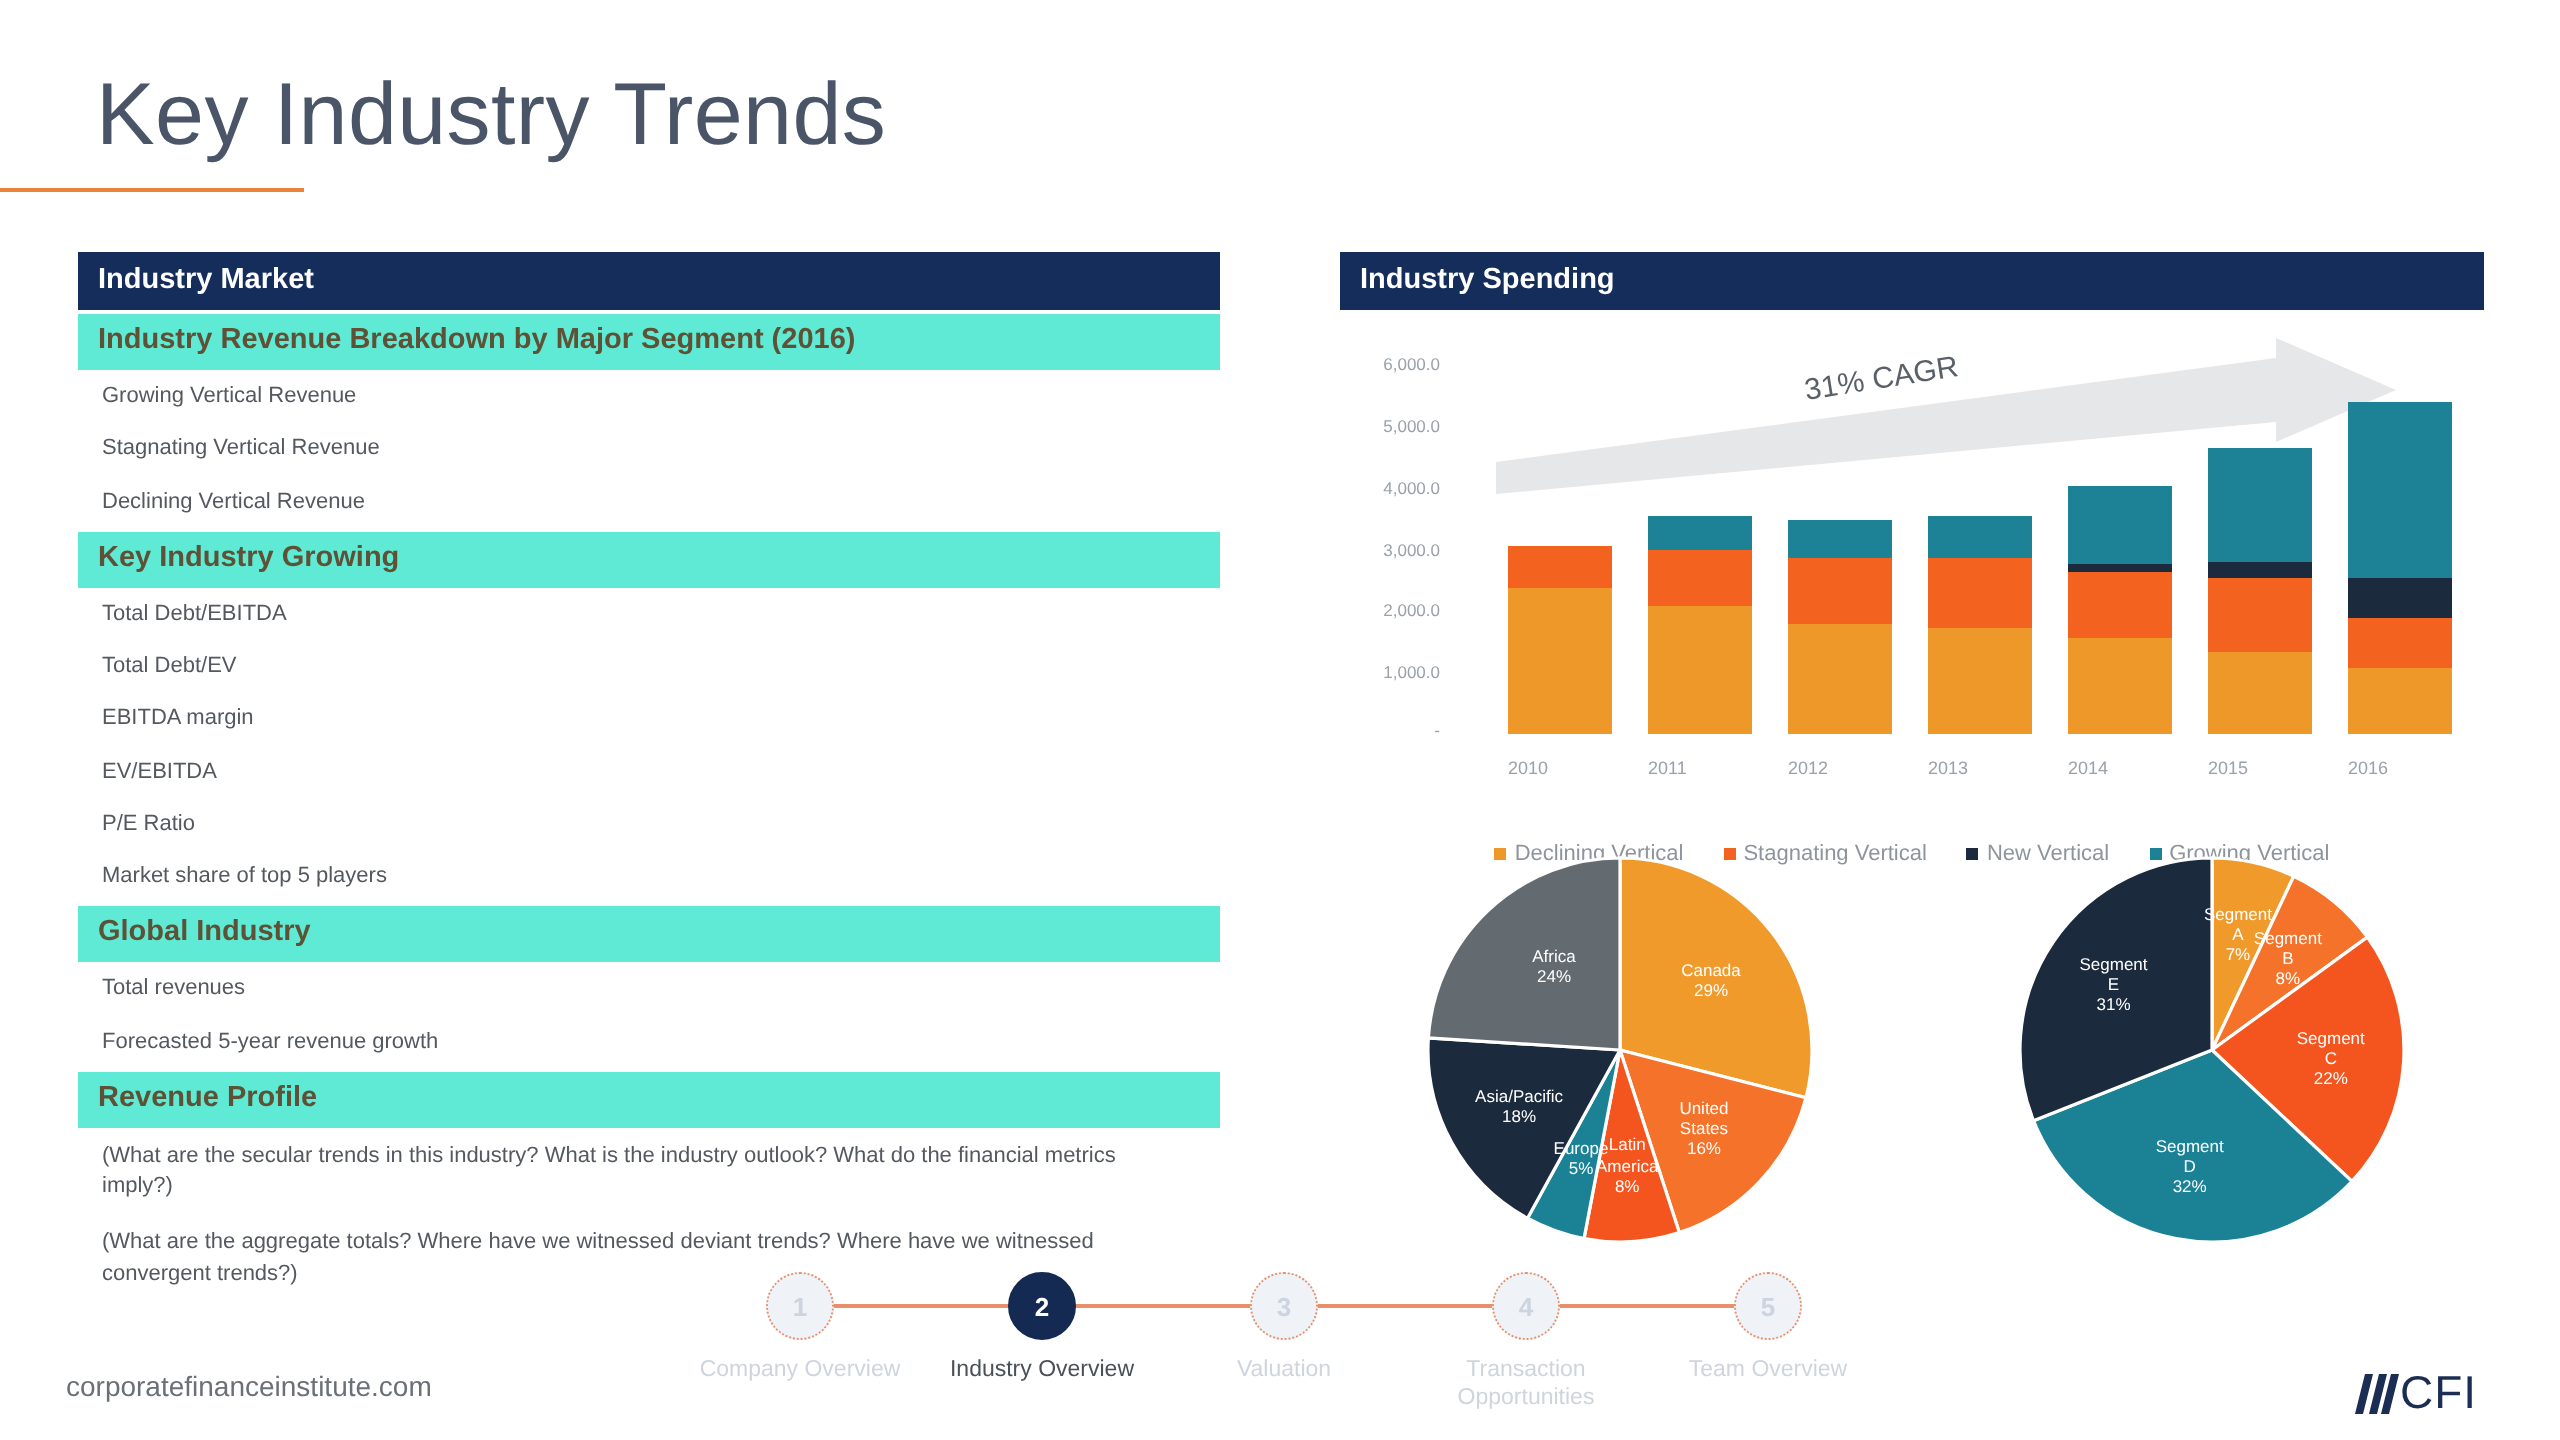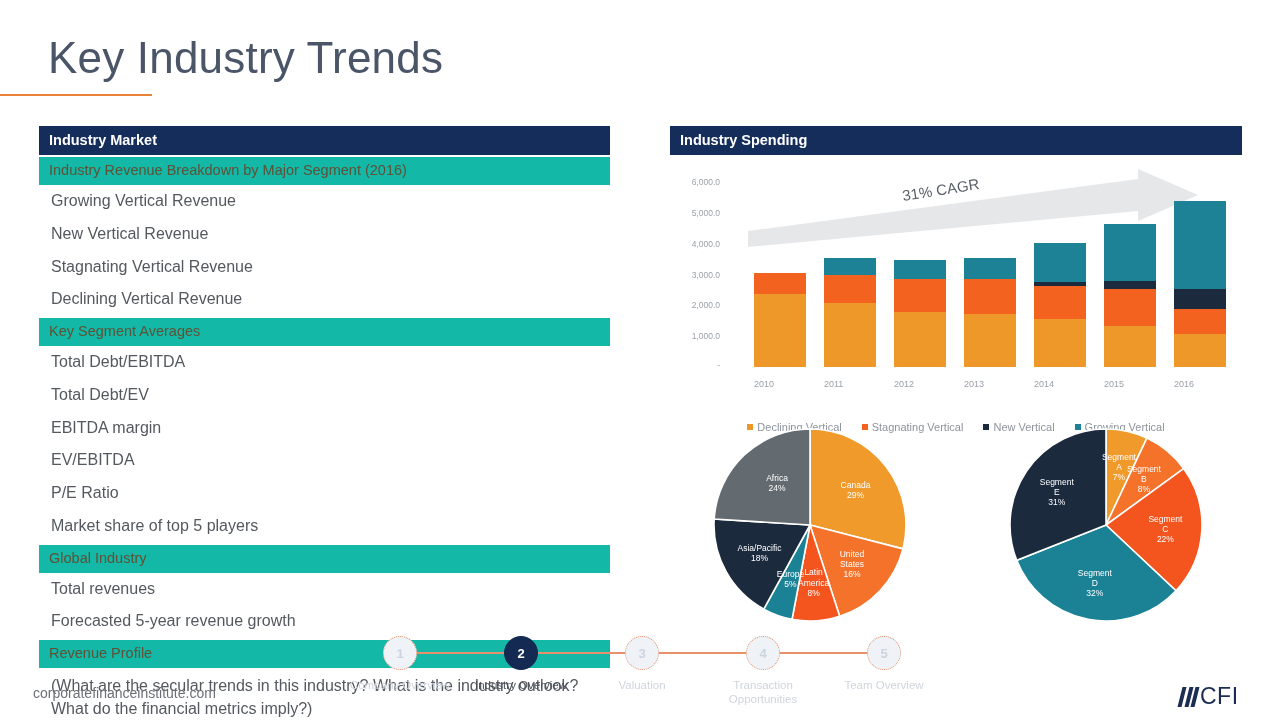--- a/index.html
+++ b/index.html
@@ -26,27 +26,27 @@
   }
 
   
   .left-panel{position:absolute;left:39px;top:126px;width:571px;}
   .bar-navy{
     background:#152d5b;color:#ffffff;
     font-size:14.5px;font-weight:700;
     padding:5px 10px 6px 10px;line-height:1.25;
   }
   .bar-orange{
-    background:#14b8a6;color:#5e5136;
-    font-size:14.5px;font-weight:400;
+    background:#5eead4;color:#5e5136;
+    font-size:14.5px;font-weight:700;
     padding:4px 10px 5px 10px;line-height:1.3;
     margin-top:2px;
   }
   .li{
-    font-size:16px;color:#54595f;
+    font-size:11px;color:#54595f;
     padding:6px 10px 6px 12px;line-height:1.3;
   }
   .li.para{padding-top:7px;padding-bottom:5px;line-height:1.42;padding-right:16px;}
 
   
   .right-panel{position:absolute;left:670px;top:126px;width:572px;}
   .chart-area{position:relative;width:572px;height:285px;}
 
   .axis-label{
     position:absolute;right:0;width:44px;text-align:right;
@@ -128,24 +128,23 @@
 <div class="slide">
 
   <div class="title">Key Industry Trends</div>
   <div class="title-rule"></div>
 
   <div class="left-panel">
     <div class="bar-navy">Industry Market</div>
     <div id="left-sections">
         <div class="bar-orange">Industry Revenue Breakdown by Major Segment (2016)</div>
         <div class="li">Growing Vertical Revenue</div>
-        <div class="li">New Vertical Revenue</div>
         <div class="li">Stagnating Vertical Revenue</div>
         <div class="li">Declining Vertical Revenue</div>
-        <div class="bar-orange">Key Segment Averages</div>
+        <div class="bar-orange">Key Industry Growing</div>
         <div class="li">Total Debt/EBITDA</div>
         <div class="li">Total Debt/EV</div>
         <div class="li">EBITDA margin</div>
         <div class="li">EV/EBITDA</div>
         <div class="li">P/E Ratio</div>
         <div class="li">Market share of top 5 players</div>
         <div class="bar-orange">Global Industry</div>
         <div class="li">Total revenues</div>
         <div class="li">Forecasted 5-year revenue growth</div>
         <div class="bar-orange">Revenue Profile</div>

